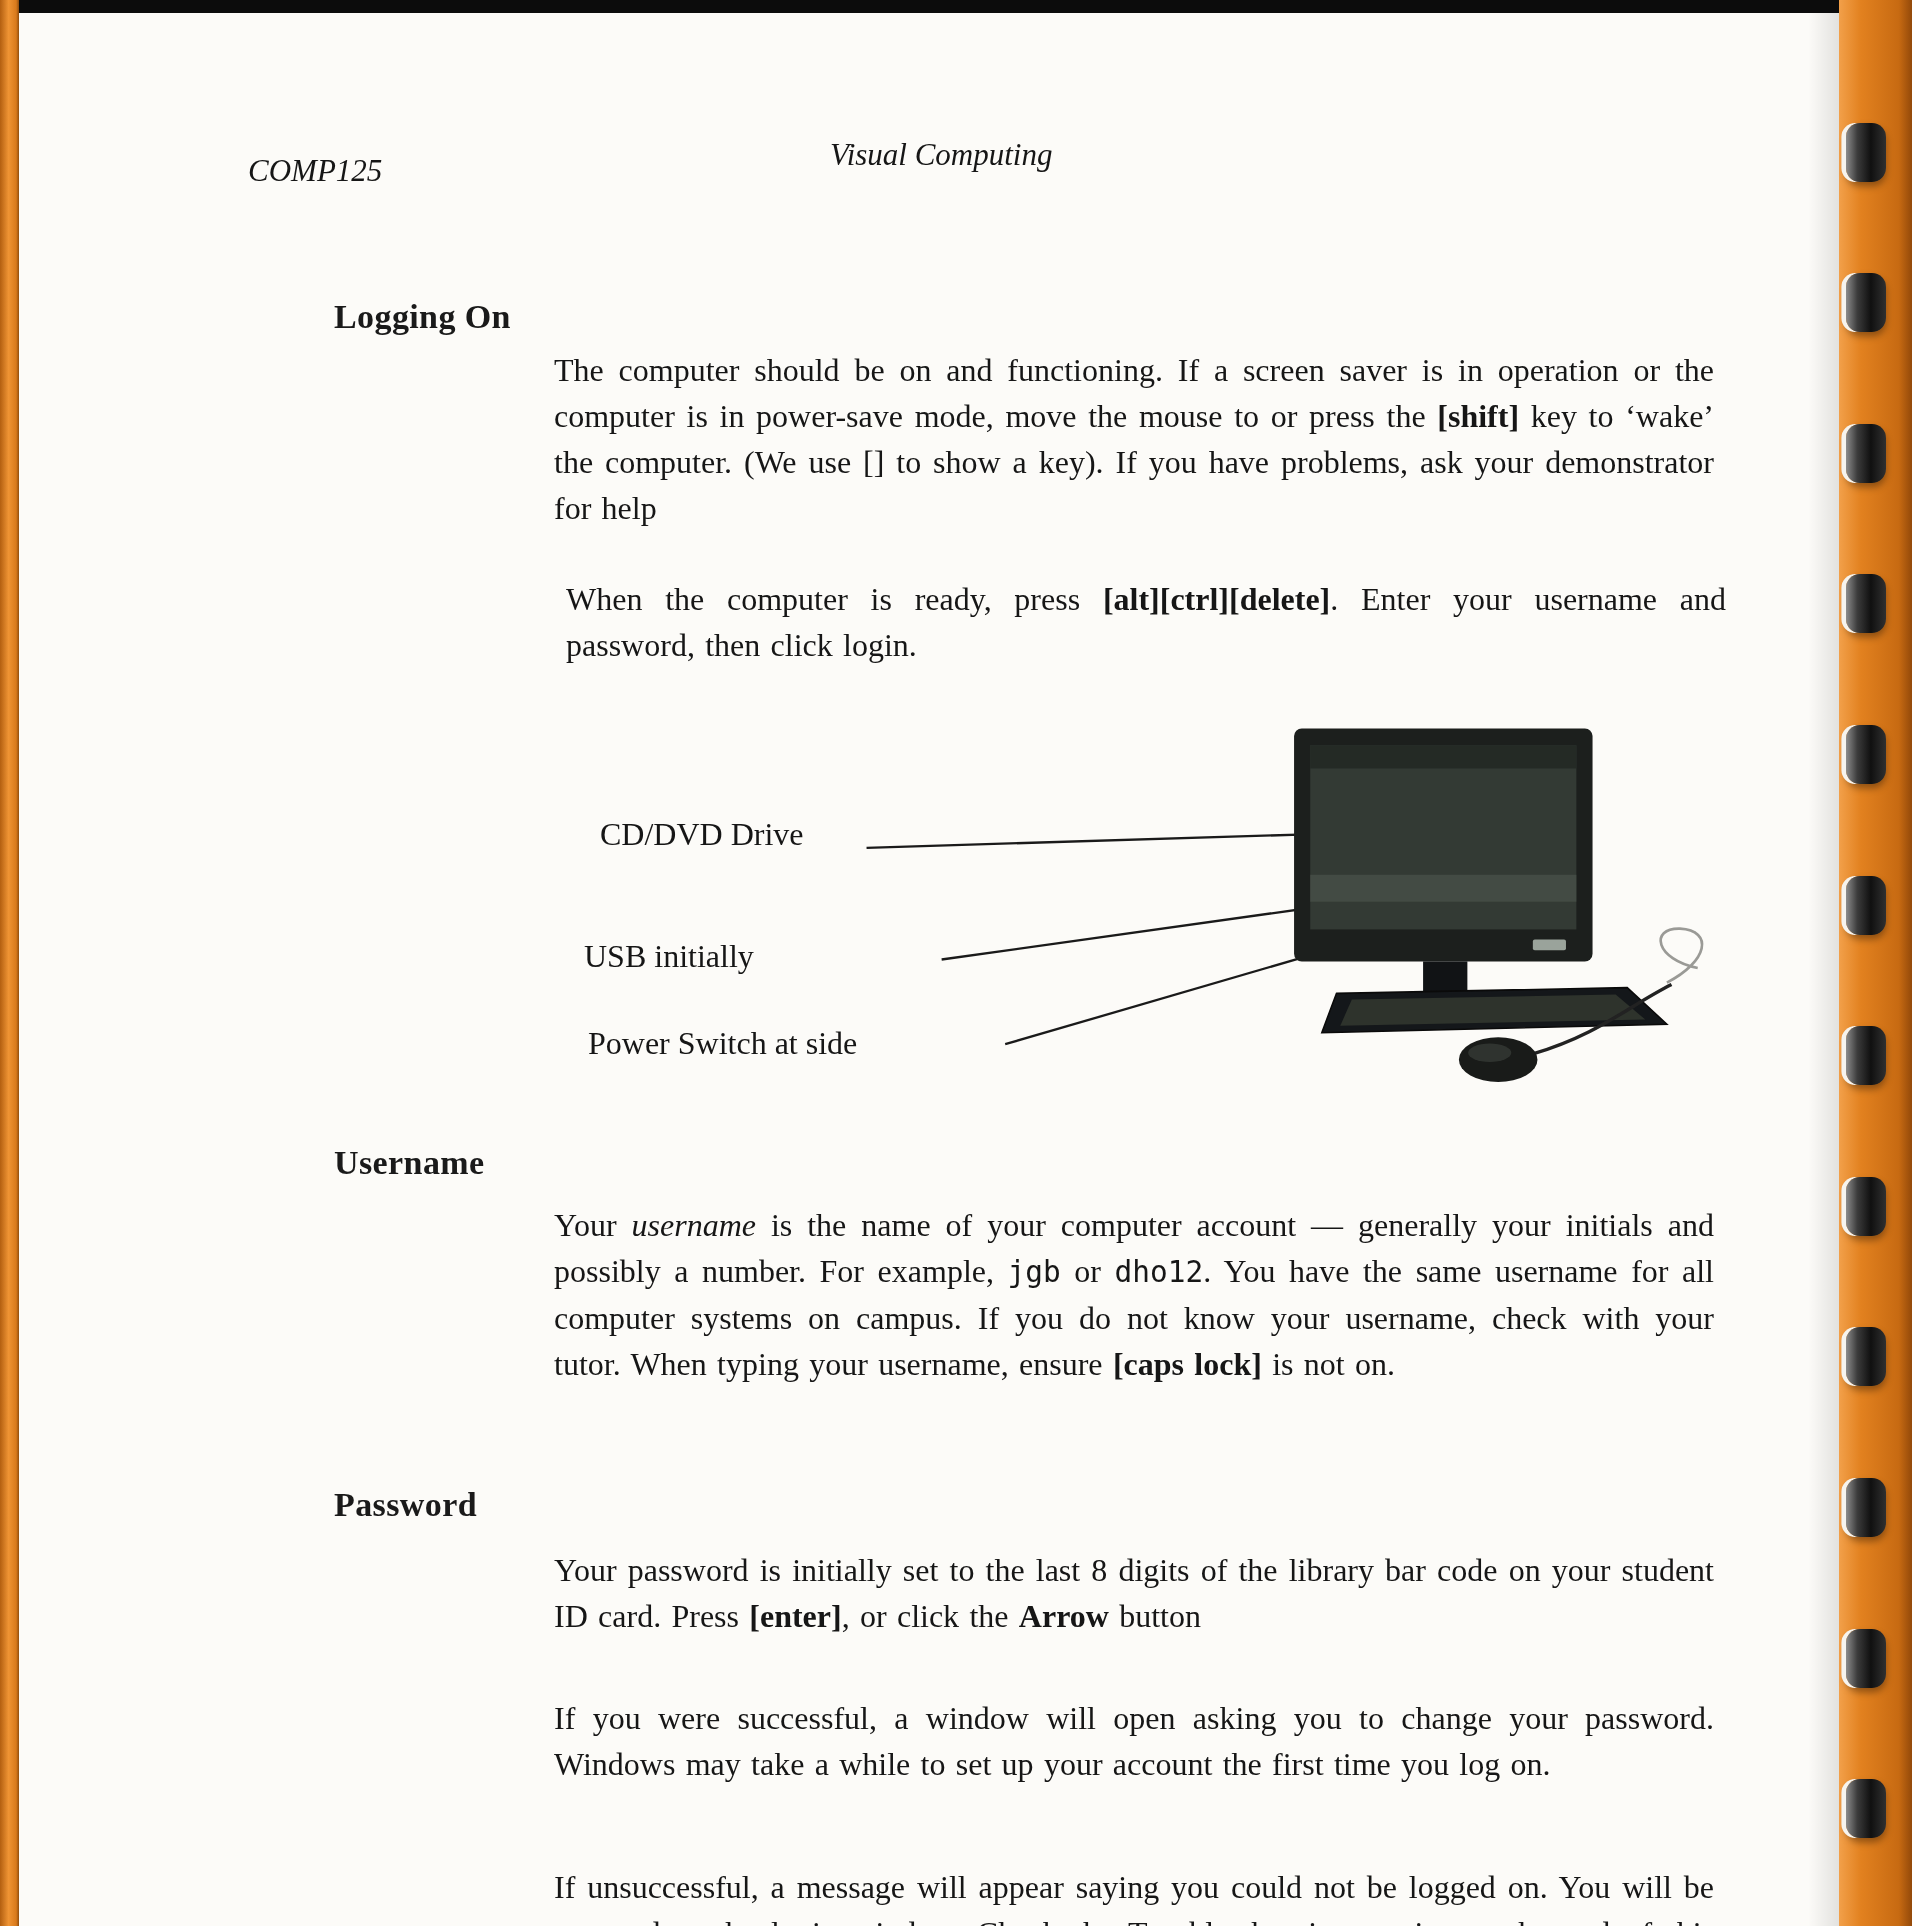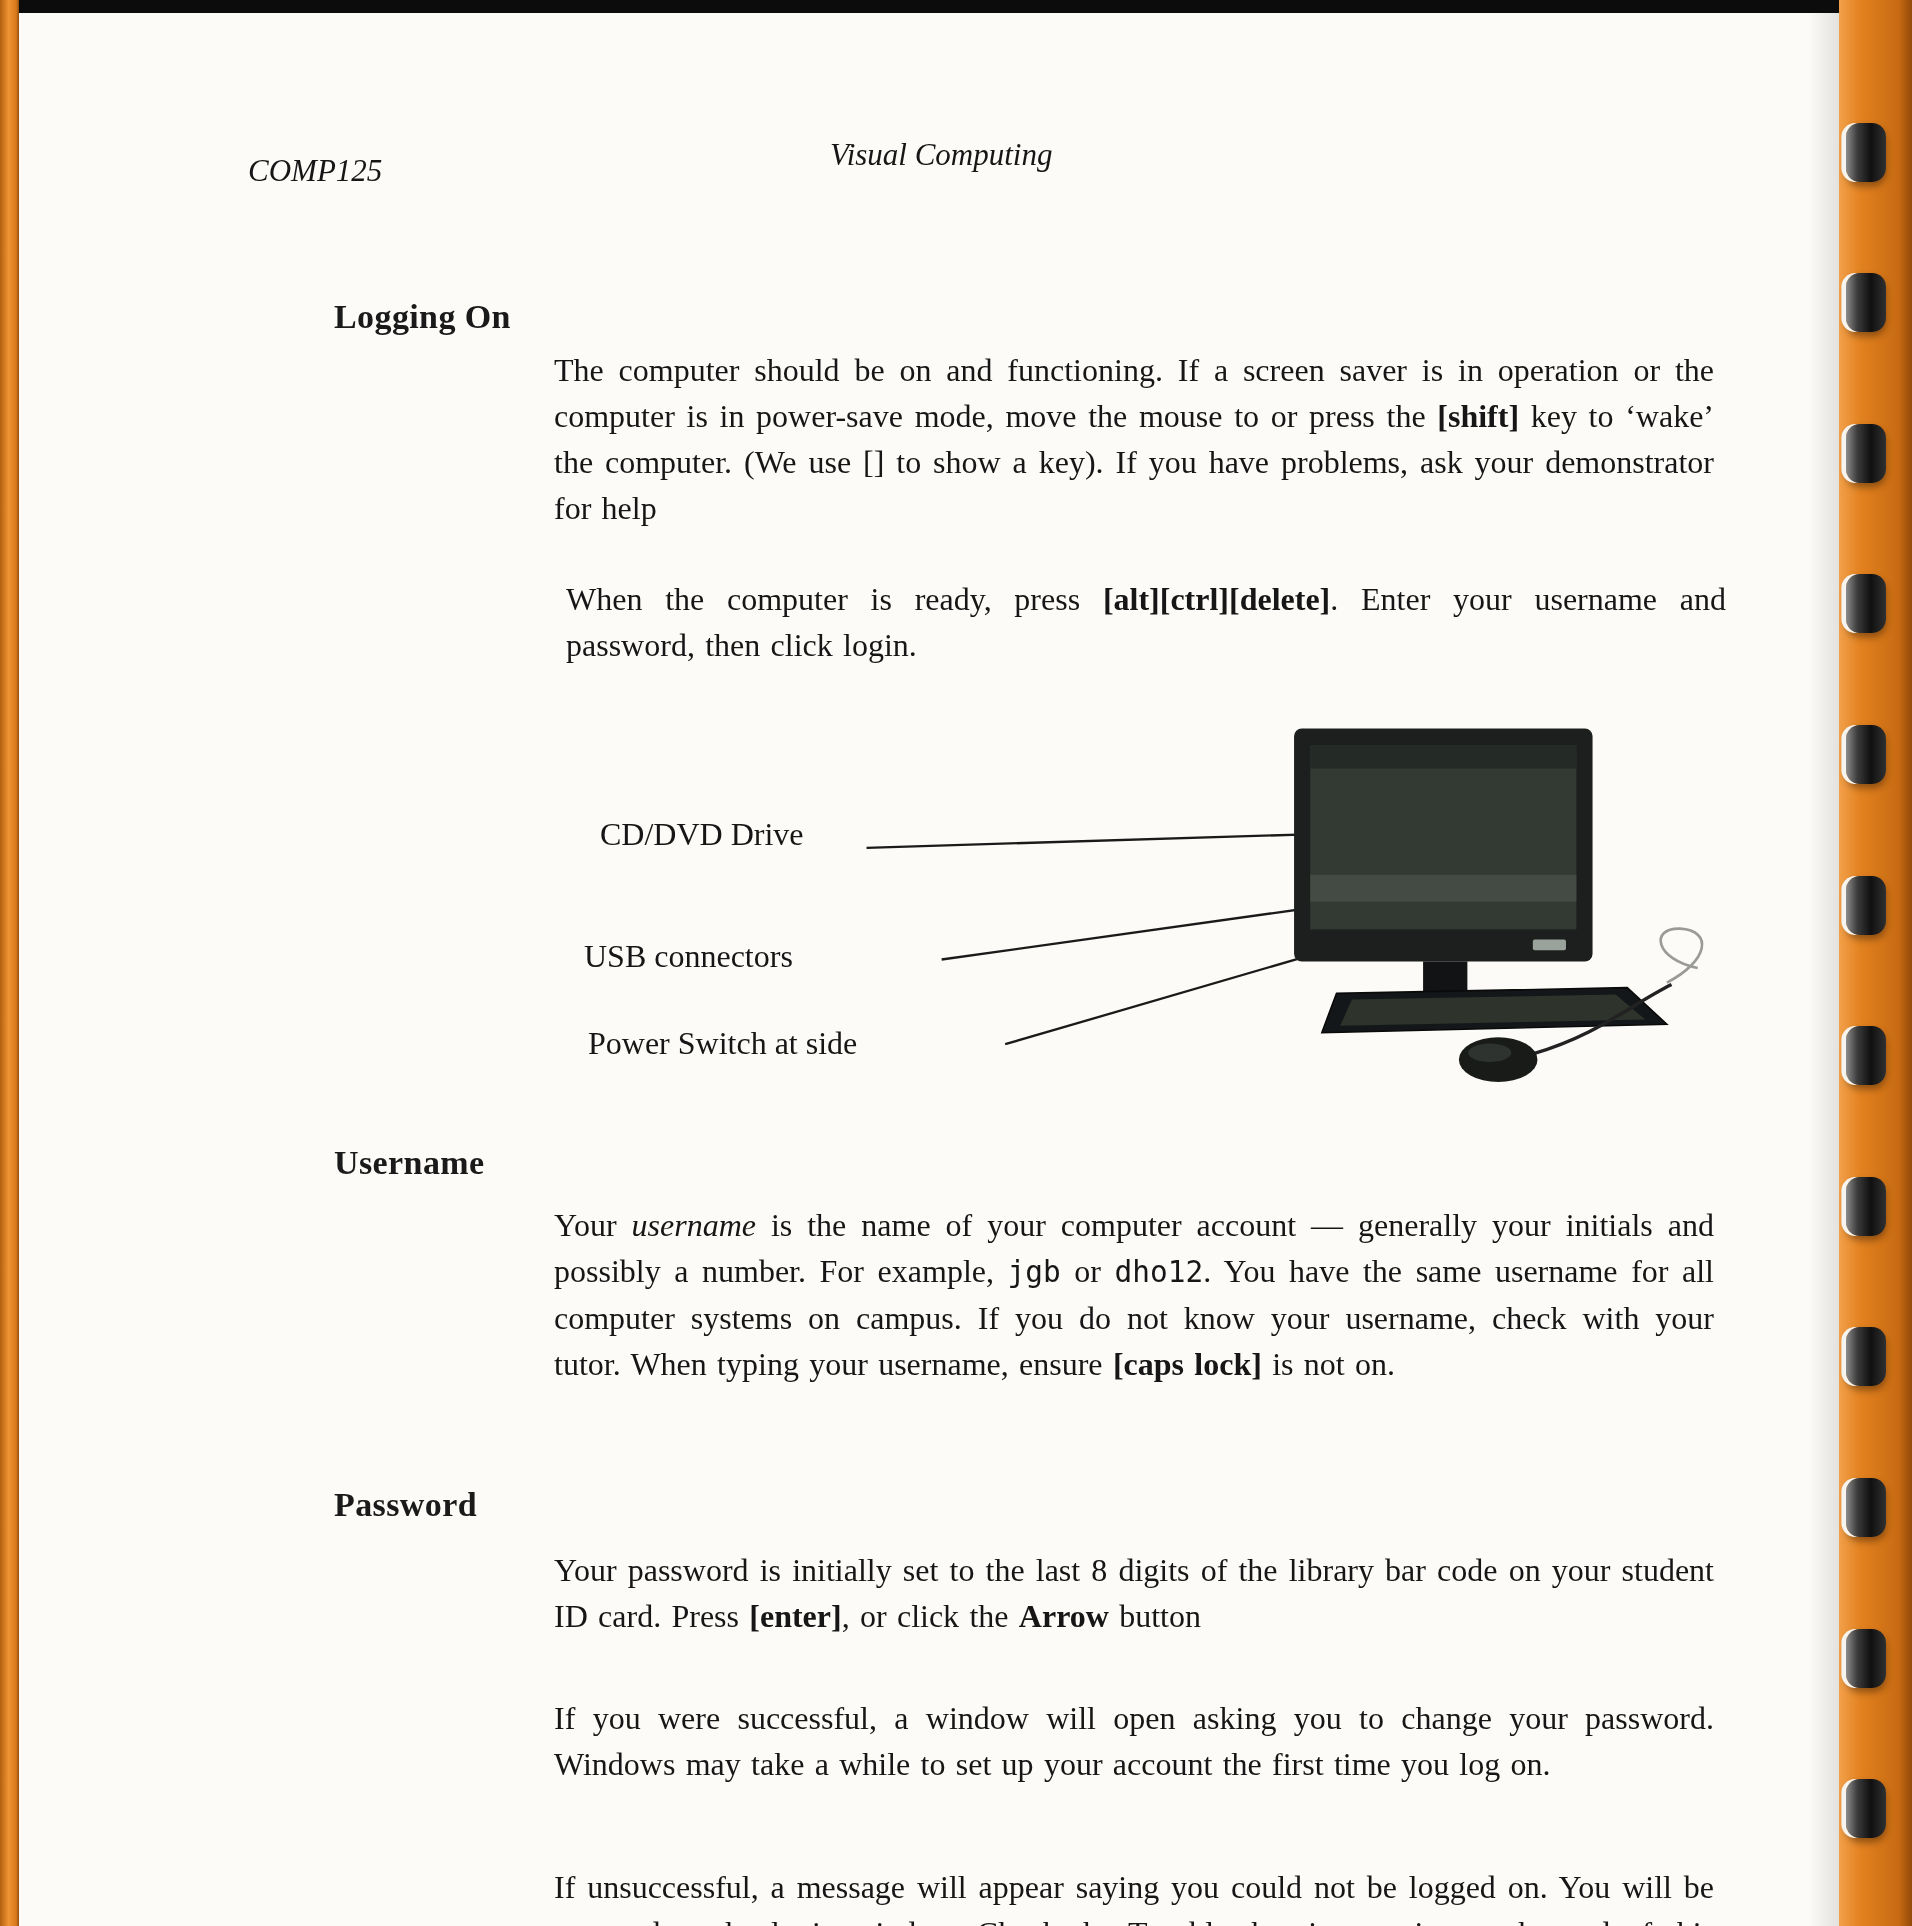--- a/index.html
+++ b/index.html
@@ -105,21 +105,21 @@
     <polygon points="2010,728 2765,713 2868,808 1972,830" fill="#14171a" stroke="#0a0a0a" stroke-width="4"></polygon>
     <polygon points="2050,744 2735,731 2812,796 2020,812" fill="#2e332c"></polygon>
 
     <path d="M 2868 700 C 2975 645, 2990 565, 2902 560 C 2822 558, 2838 640, 2948 662" fill="none" stroke="#9a9a96" stroke-width="7"></path>
 
     <path d="M 2520 885 C 2690 835, 2770 760, 2880 705" fill="none" stroke="#222222" stroke-width="9"></path>
     <ellipse cx="2430" cy="900" rx="102" ry="58" fill="#191b19"></ellipse>
     <ellipse cx="2408" cy="882" rx="56" ry="24" fill="#3c413c" opacity="0.65"></ellipse>
   </svg>
   <span class="fig-label l-cd">CD/DVD Drive</span>
-  <span class="fig-label l-usb">USB connectors</span>
+  <span class="fig-label l-usb">USB initially</span>
   <span class="fig-label l-power">Power Switch at side</span>
 </div>
 
 <h2 class="h-section h-username">Username</h2>
 <p class="body para-user"><span>Your </span><span style="font-style: italic;">username</span><span> is the name of your computer account — generally your initials and possibly a number. For example, </span><span class="mono">jgb</span><span> or </span><span class="mono">dho12</span><span>. You have the same username for all computer systems on campus. If you do not know your username, check with your tutor. When typing your username, ensure </span><span style="font-weight: bold;">[caps lock]</span><span> is not on.</span></p>
 
 <h2 class="h-section h-password">Password</h2>
 <p class="body pw1"><span>Your password is initially set to the last 8 digits of the library bar code on your student ID card. Press </span><span style="font-weight: bold;">[enter]</span><span>, or click the </span><span style="font-weight: bold;">Arrow</span><span> button</span></p>
 <p class="body pw2"><span>If you were successful, a window will open asking you to change your password. Windows may take a while to set up your account the first time you log on.</span></p>
 <p class="body pw3"><span>If unsuccessful, a message will appear saying you could not be logged on. You will be returned to the login window. Check the Trouble-shooting section at the end of this chapter then try again.</span></p>

